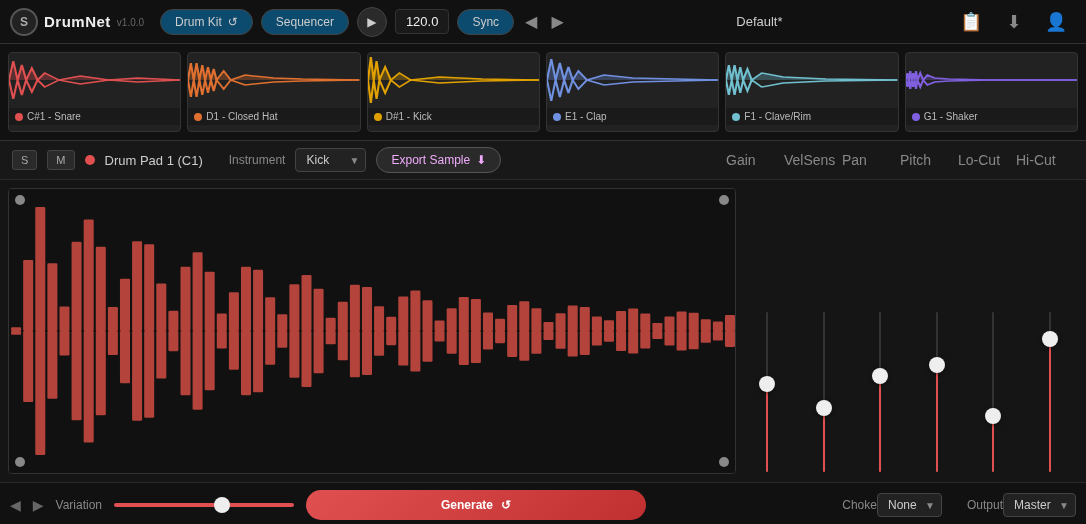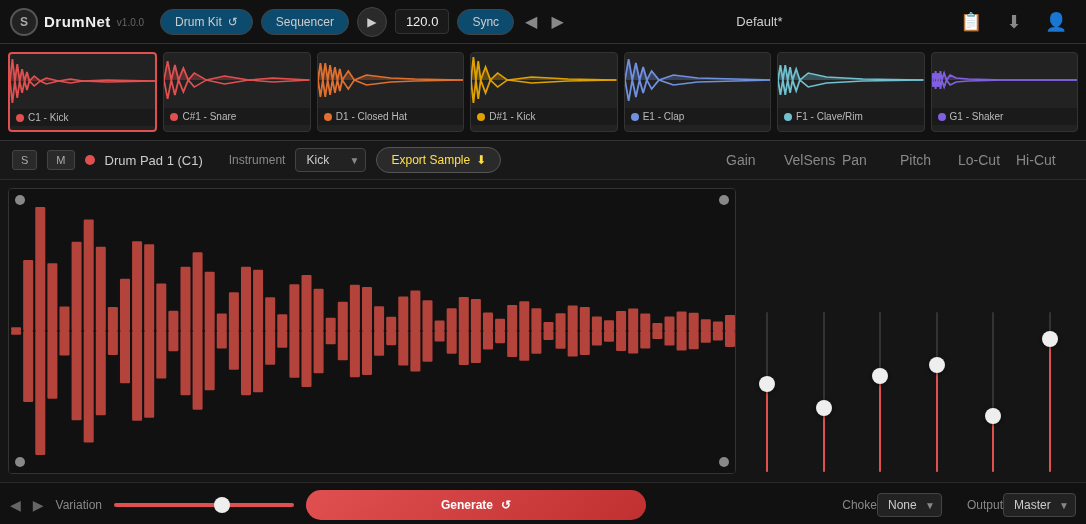--- a/index.html
+++ b/index.html
@@ -185,21 +185,21 @@
       right: 7px; top: 50%;
       transform: translateY(-50%);
       color: #888;
       pointer-events: none;
       font-size: 10px;
     }
     .export-btn {
       background: #2a2a2a;
       border: 1px solid #555;
       border-radius: 16px;
-      color: #fde047;
+      color: #f0abfc;
       padding: 5px 14px;
       font-size: 12px;
       cursor: pointer;
       display: flex; align-items: center; gap: 6px;
     }
     .params-labels {
       margin-left: auto;
       display: flex;
       gap: 0;
     }
@@ -405,30 +405,20 @@
   </button>
   <button class="top-icon-btn">
     <span>⬇</span>
   </button>
   <button class="top-icon-btn">
     <span>👤</span>
   </button>
 </div>
 
 <div class="pads-row" id="pads-row">
-<div class="pad-item active">
-      <div class="pad-waveform"><svg width="100%" height="55" viewBox="0 0 120 55" preserveAspectRatio="none">
-          <path d="M0,27 L2,5 L4,27 L6,10 L8,27 L10,15 L12,27 L14,18 L16,27 L20,22 L25,27 L30,24 L40,27 L50,25 L60,27 L80,26 L120,27" stroke="#e05050" stroke-width="1.5" fill="#e05050" fill-opacity="0.3"></path>
-          <path d="M0,27 L2,5 L4,27 L6,10 L8,27 L10,15 L12,27 L14,18 L16,27 L20,22 L25,27 L30,24 L40,27 L50,25 L60,27 L80,26 L120,27" stroke="#e05050" stroke-width="1.5" fill="none" transform="scale(1,-1) translate(0,-54)"></path>
-        </svg></div>
-      <div class="pad-label">
-        <span class="pad-dot" style="background: rgb(224, 80, 80);"></span>
-        <span>C1 - Kick</span>
-      </div>
-    </div>
     <div class="pad-item">
       <div class="pad-waveform"><svg width="100%" height="55" viewBox="0 0 120 55" preserveAspectRatio="none">
           <path d="M0,27 L3,8 L6,27 L9,12 L12,27 L16,15 L20,27 L25,20 L35,27 L50,23 L70,27 L90,25 L120,27" stroke="#e05050" stroke-width="1.5" fill="#e05050" fill-opacity="0.3"></path>
           <path d="M0,27 L3,8 L6,27 L9,12 L12,27 L16,15 L20,27 L25,20 L35,27 L50,23 L70,27 L90,25 L120,27" stroke="#e05050" stroke-width="1.5" fill="none" transform="scale(1,-1) translate(0,-54)"></path>
         </svg></div>
       <div class="pad-label">
         <span class="pad-dot" style="background: rgb(224, 80, 80);"></span>
         <span>C#1 - Snare</span>
       </div>
     </div>

